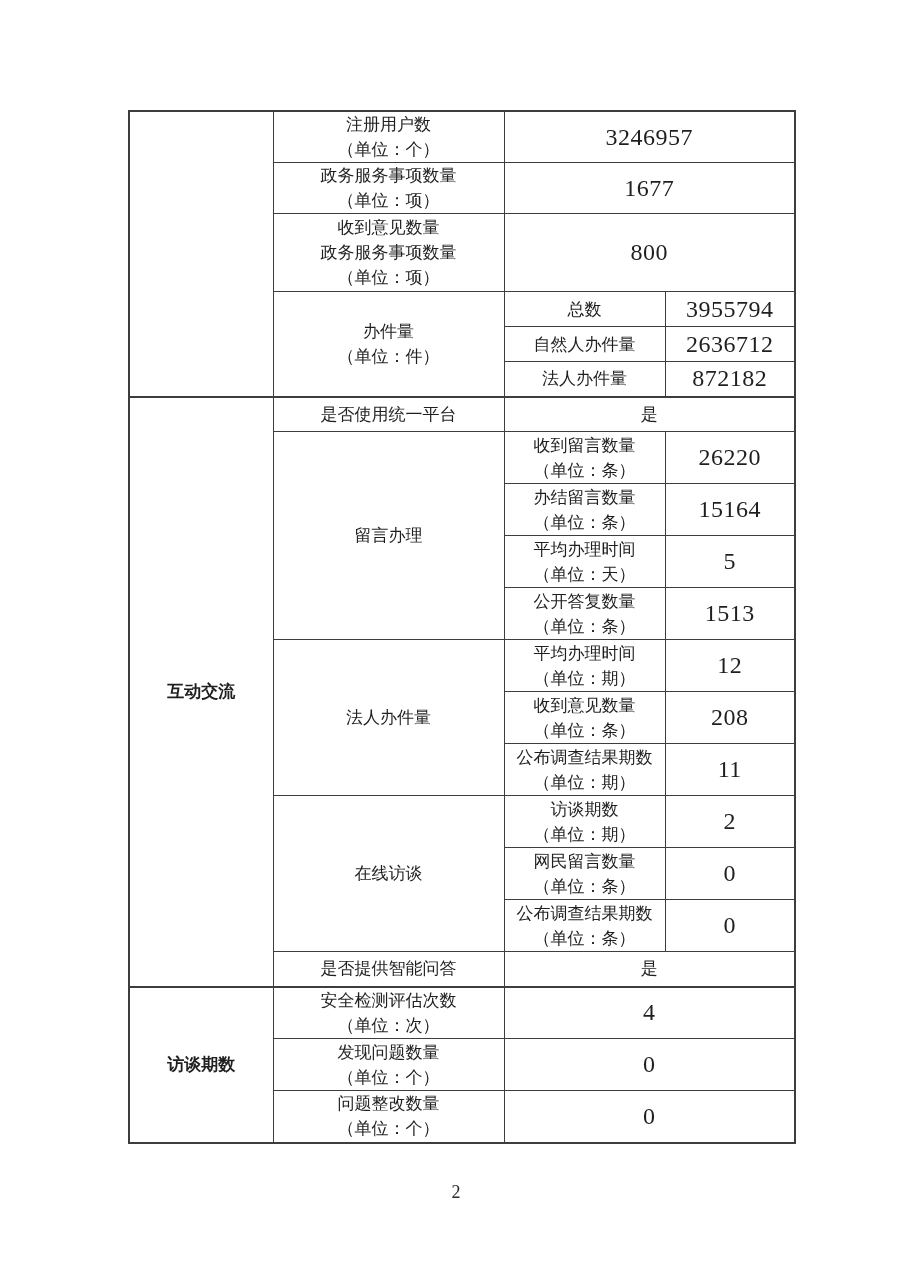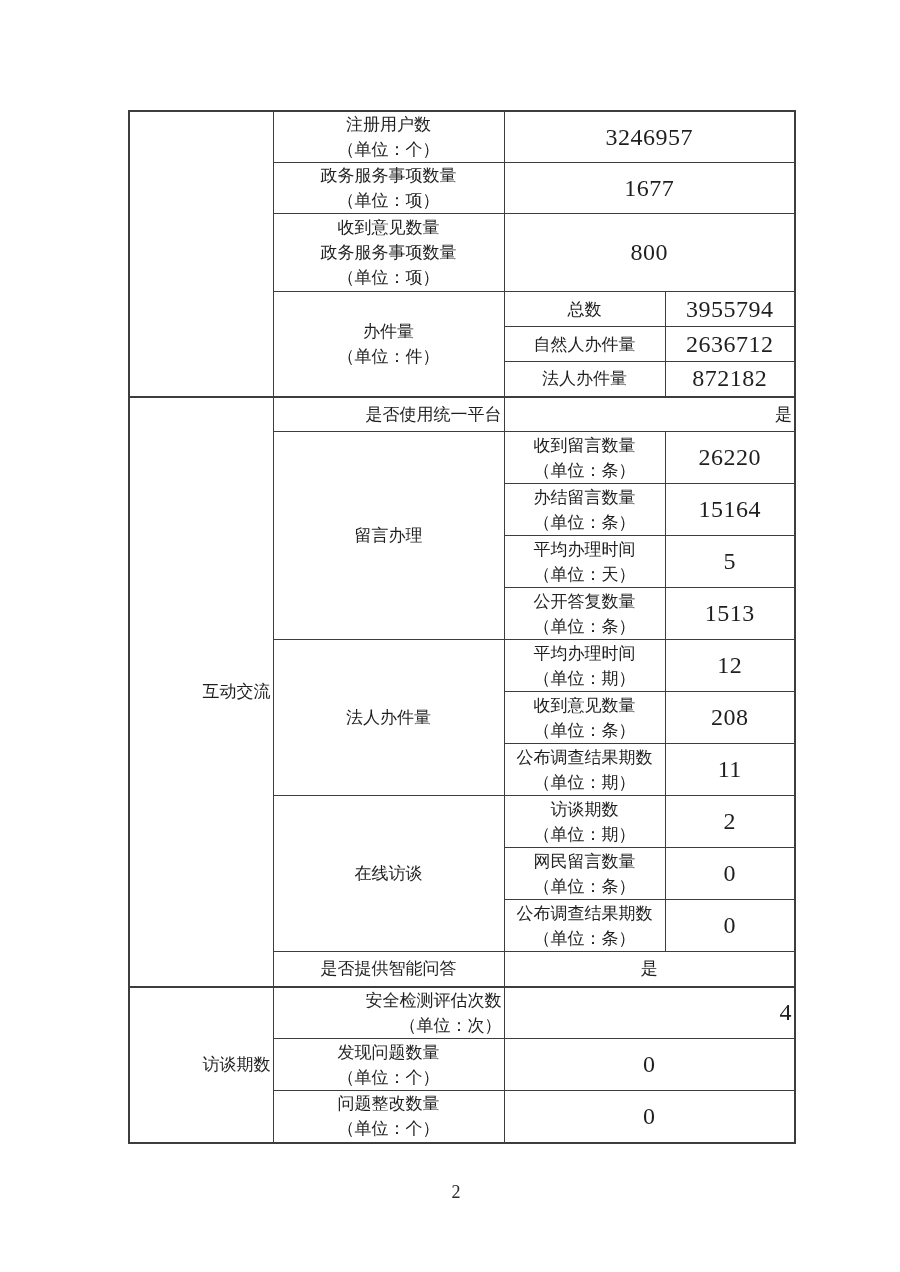--- a/index.html
+++ b/index.html
@@ -12,25 +12,25 @@
     position:absolute;left:128px;top:110px;width:666px;
     border-collapse:collapse;table-layout:fixed;
     border:2px solid #3d3d3d;
   }
   td{
     border:1px solid #3d3d3d;
     text-align:center;vertical-align:middle;
     font-size:17px;line-height:25px;padding:0 2px;
     overflow:hidden;
   }
-  tr.sec td{border-top:2px solid #3d3d3d;text-align:right;}
+  tr.sec td{border-top:2px solid #3d3d3d;}
   .h51{height:51px}.h78{height:78px}.h35{height:35px}.h52{height:52px}
   .ln{display:block;}
   .val{font-size:24px;letter-spacing:0.5px;}
-  .group{font-size:17px;}
+  .group{font-size:17px;font-weight:bold;}
   .page-num{
     position:absolute;top:1182px;left:0;width:912px;text-align:center;
     font-size:18px;color:#2a2a2a;
   }
 </style>
 </head>
 <body>
 
 <table class="report">
   <colgroup>

